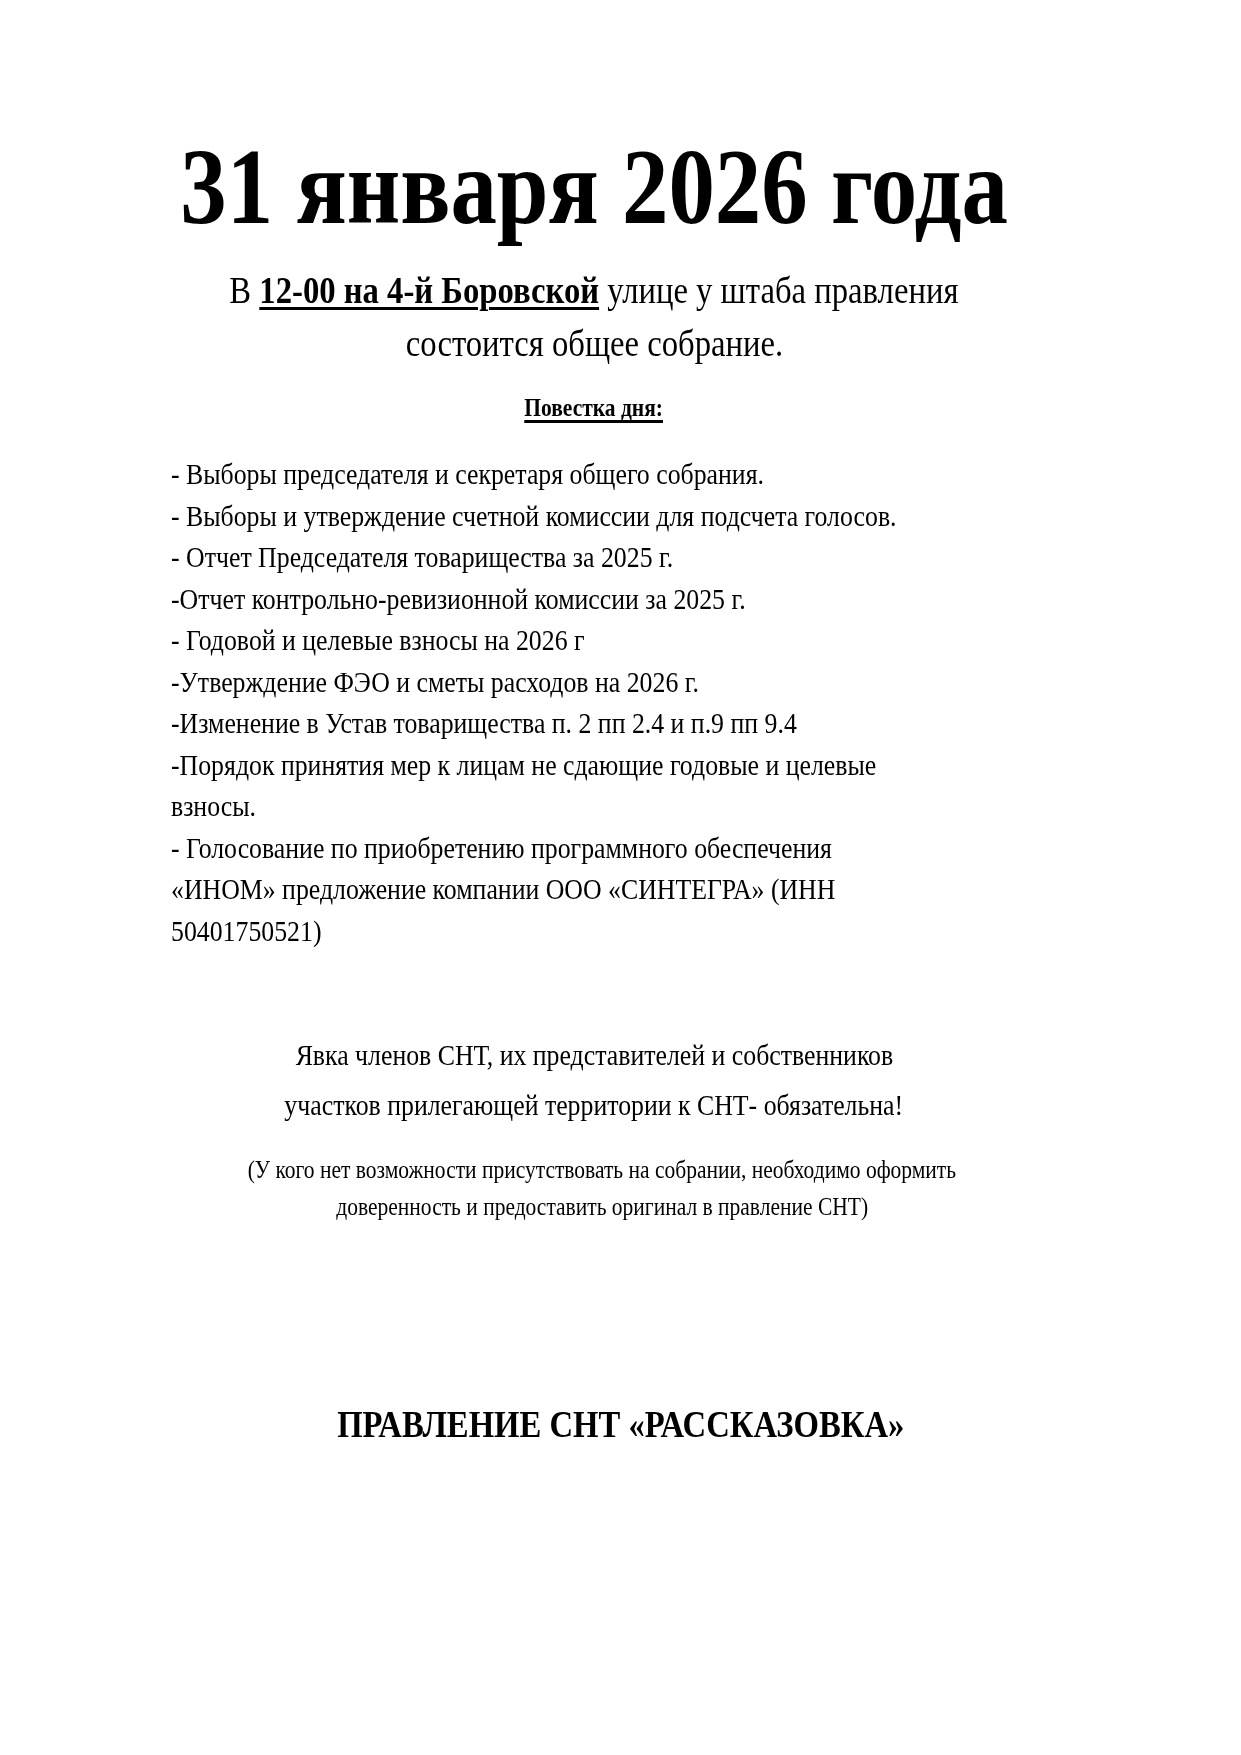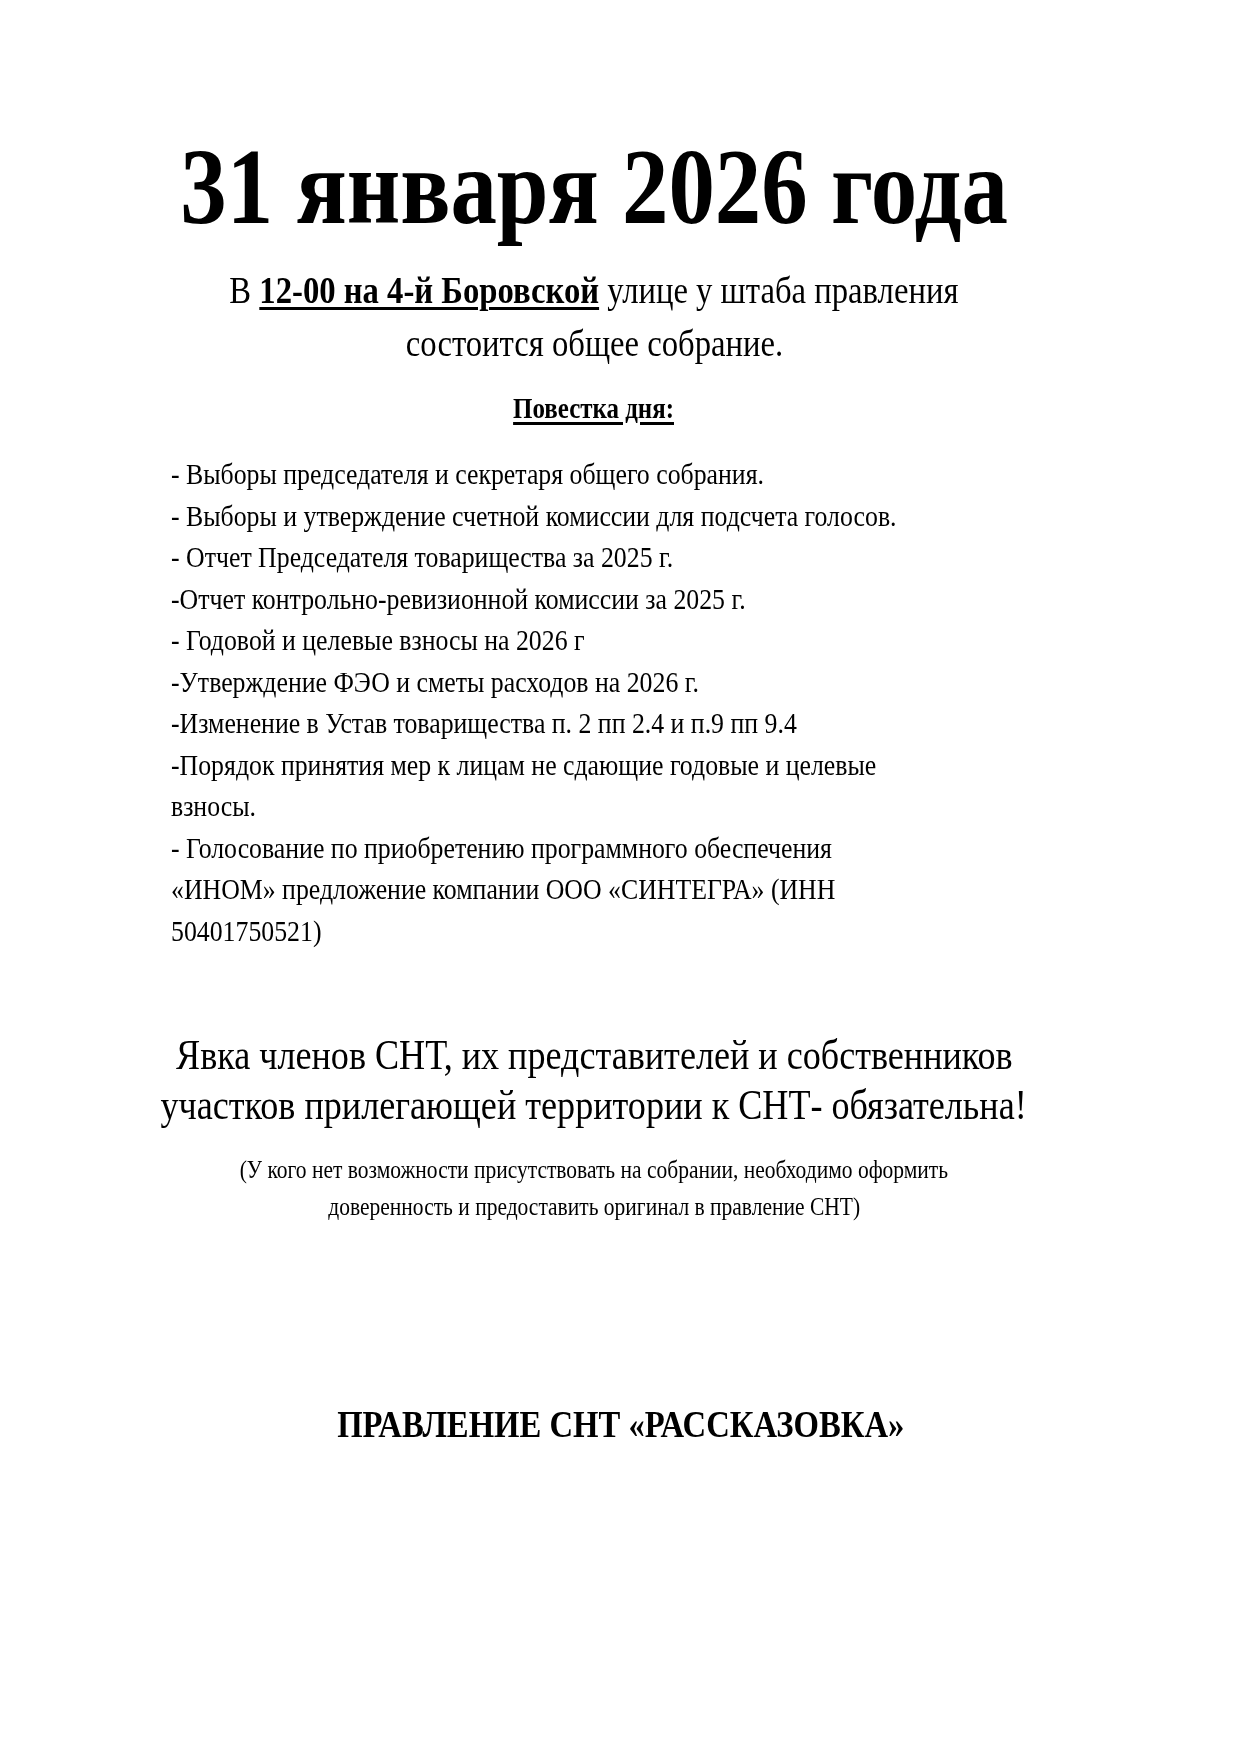--- a/index.html
+++ b/index.html
@@ -6,29 +6,29 @@
     body { width: 1241px; height: 1755px; position: relative; overflow: hidden; color: #000; font-family: "Liberation Serif", serif; }
     .line { position: absolute; left: 0; width: 1188px; text-align: center; white-space: nowrap; }
     .cond { display: inline-block; transform-origin: center center; }
     .title { top: 122px; font-size: 108px; font-weight: bold; line-height: 130px; }
     .title .cond { transform: scaleX(0.86); }
     .sub { font-size: 38px; line-height: 50px; }
     .sub .cond { transform: scaleX(0.86); }
     .sub1 { top: 265px; }
     .sub2 { top: 318px; }
     .u { text-decoration: underline; text-decoration-thickness: 3px; text-underline-offset: 4px; }
-    .agenda-title { top: 390px; font-size: 29px; font-weight: bold; line-height: 36px; }
+    .agenda-title { top: 390px; font-size: 25px; font-weight: bold; line-height: 36px; }
     .agenda-title .cond { transform: scaleX(0.86); }
     .agenda { position: absolute; left: 163px; top: 445px; width: 960px; margin: 8px; padding: 0; list-style: none; font-size: 30px; line-height: 41.5px; }
     .agenda li { white-space: nowrap; transform: scaleX(0.86); transform-origin: left center; }
-    .call { font-size: 42px; line-height: 50px; }
+    .call { font-size: 30px; line-height: 50px; }
     .call .cond { transform: scaleX(0.86); }
     .call1 { top: 1030px; }
     .call2 { top: 1080px; }
-    .note { font-size: 25px; line-height: 37px; }
+    .note { font-size: 25px; line-height: 37px; padding-left: 8px; }
     .note .cond { transform: scaleX(0.86); }
     .note1 { top: 1151px; }
     .note2 { top: 1188px; }
     .sign { top: 1400px; font-size: 38px; font-weight: bold; line-height: 48px; margin-left: 27px; }
     .sign .cond { transform: scaleX(0.86); }
   </style>
 </head>
 <body>
 
 <div class="line title">

